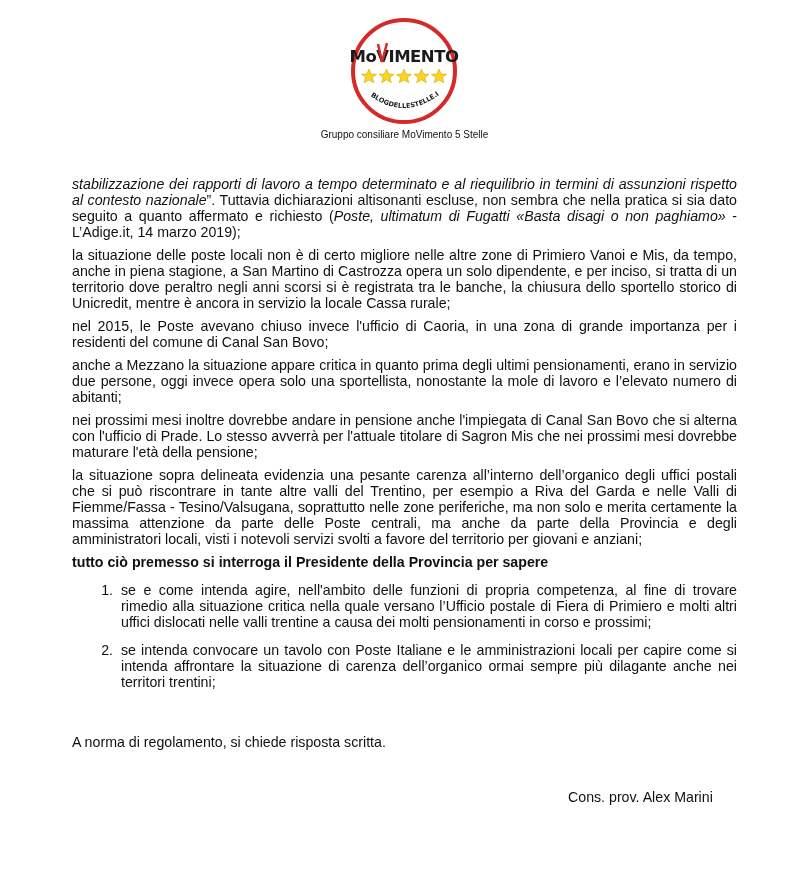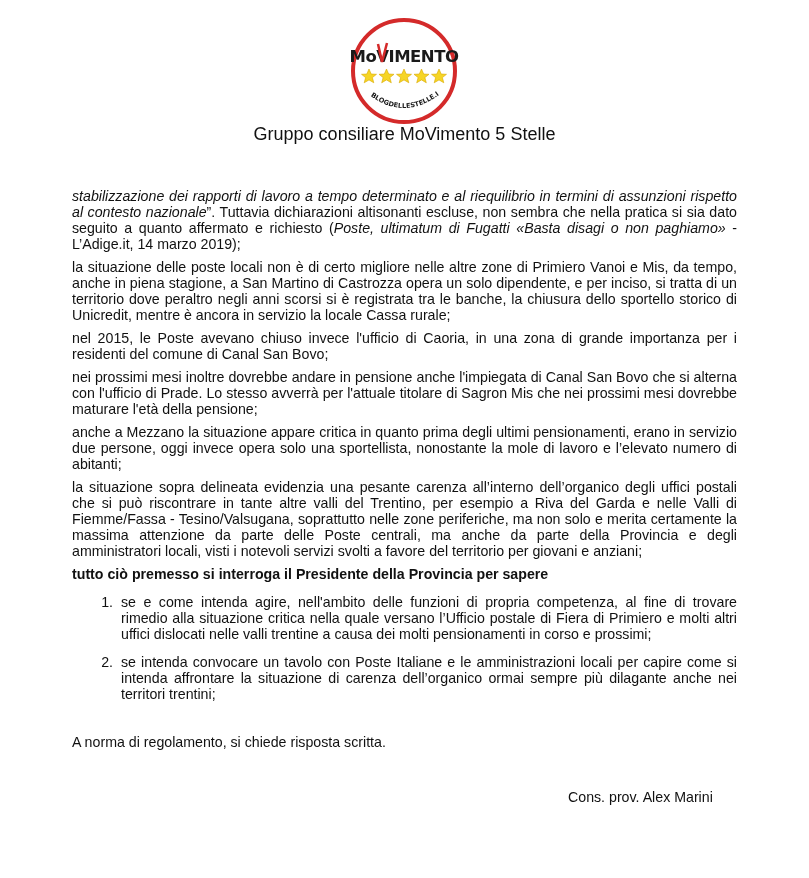--- a/index.html
+++ b/index.html
@@ -27,28 +27,28 @@
       top: 17px;
       width: 118px;
       height: 108px;
     }
     .header {
       position: absolute;
       left: 0;
       width: 809px;
       top: 127px;
       text-align: center;
-      font-size: 18px;
+      font-size: 10px;
       line-height: 15px;
     }
     .body {
       position: absolute;
       left: 72px;
       width: 665px;
-      top: 188px;
+      top: 176px;
       font-size: 14.2px;
       line-height: 16px;
       text-align: justify;
     }
     .body p {
       margin: 0 0 7px 0;
     }
     .body .bold {
       font-weight: bold;
       margin-bottom: 5px;
@@ -109,22 +109,22 @@
 
   <div class="header">
     <div>Gruppo consiliare MoVimento 5 Stelle</div>
   </div>
 
   <div class="body">
     <p><i>stabilizzazione dei rapporti di lavoro a tempo determinato e al riequilibrio in termini di assunzioni rispetto al contesto nazionale</i><span>”. Tuttavia dichiarazioni altisonanti escluse, non sembra che nella pratica si sia dato seguito a quanto affermato e richiesto (</span><i>Poste, ultimatum di Fugatti «Basta disagi o non paghiamo»</i><span> - L’Adige.it, 14 marzo 2019);</span></p>
 
     <p>la situazione delle poste locali non è di certo migliore nelle altre zone di Primiero Vanoi e Mis, da tempo, anche in piena stagione, a San Martino di Castrozza opera un solo dipendente, e per inciso, si tratta di un territorio dove peraltro negli anni scorsi si è registrata tra le banche, la chiusura dello sportello storico di Unicredit, mentre è ancora in servizio la locale Cassa rurale;</p>
     <p>nel 2015, le Poste avevano chiuso invece l'ufficio di Caoria, in una zona di grande importanza per i residenti del comune di Canal San Bovo;</p>
+    <p>anche a Mezzano la situazione appare critica in quanto prima degli ultimi pensionamenti, erano in servizio due persone, oggi invece opera solo una sportellista, nonostante la mole di lavoro e l’elevato numero di abitanti;</p>
     <p>nei prossimi mesi inoltre dovrebbe andare in pensione anche l'impiegata di Canal San Bovo che si alterna con l'ufficio di Prade. Lo stesso avverrà per l'attuale titolare di Sagron Mis che nei prossimi mesi dovrebbe maturare l'età della pensione;</p>
-    <p>anche a Mezzano la situazione appare critica in quanto prima degli ultimi pensionamenti, erano in servizio due persone, oggi invece opera solo una sportellista, nonostante la mole di lavoro e l’elevato numero di abitanti;</p>
     <p>la situazione sopra delineata evidenzia una pesante carenza all’interno dell’organico degli uffici postali che si può riscontrare in tante altre valli del Trentino, per esempio a Riva del Garda e nelle Valli di Fiemme/Fassa - Tesino/Valsugana, soprattutto nelle zone periferiche, ma non solo e merita certamente la massima attenzione da parte delle Poste centrali, ma anche da parte della Provincia e degli amministratori locali, visti i notevoli servizi svolti a favore del territorio per giovani e anziani;</p>
 
     <p class="bold">tutto ciò premesso si interroga il Presidente della Provincia per sapere</p>
 
     <ol>
       <li>se e come intenda agire, nell'ambito delle funzioni di propria competenza, al fine di trovare rimedio alla situazione critica nella quale versano l’Ufficio postale di Fiera di Primiero e molti altri uffici dislocati nelle valli trentine a causa dei molti pensionamenti in corso e prossimi;</li>
       <li>se intenda convocare un tavolo con Poste Italiane e le amministrazioni locali per capire come si intenda affrontare la situazione di carenza dell’organico ormai sempre più dilagante anche nei territori trentini;</li>
     </ol>
   </div>
 

